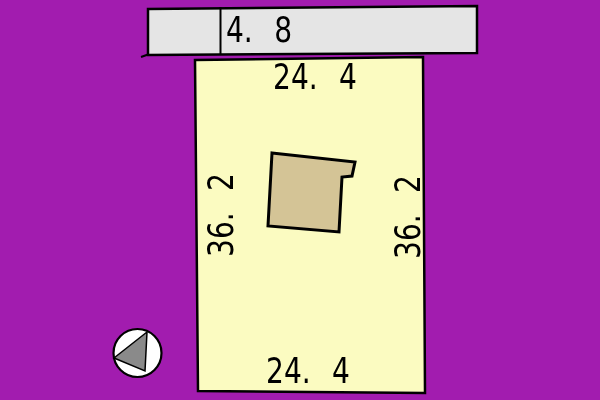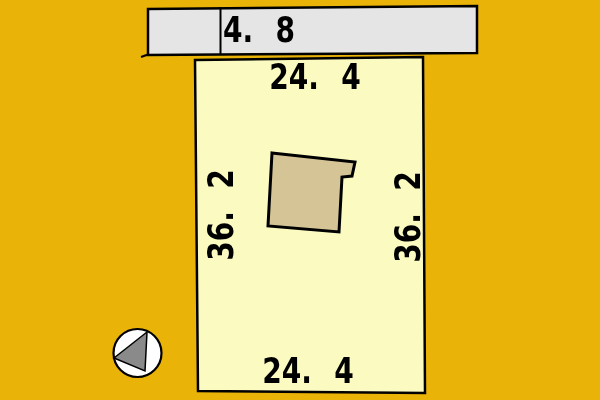--- a/index.html
+++ b/index.html
@@ -4,24 +4,23 @@
 <style>
   html, body {
     margin: 0;
     padding: 0;
     background: #ffffff;
   }
   .stage {
     position: relative;
     width: 600px;
     height: 400px;
-    background: #eab308;
+    background: #a21caf;
     overflow: hidden;
     font-family: "DejaVu Sans", "Liberation Sans", sans-serif;
-    font-weight: bold;
   }
   .stage svg {
     position: absolute;
     left: 0;
     top: 0;
   }
   .dim-label {
     position: absolute;
     font-family: "DejaVu Sans", "Liberation Sans", sans-serif;
     font-size: 36px;

